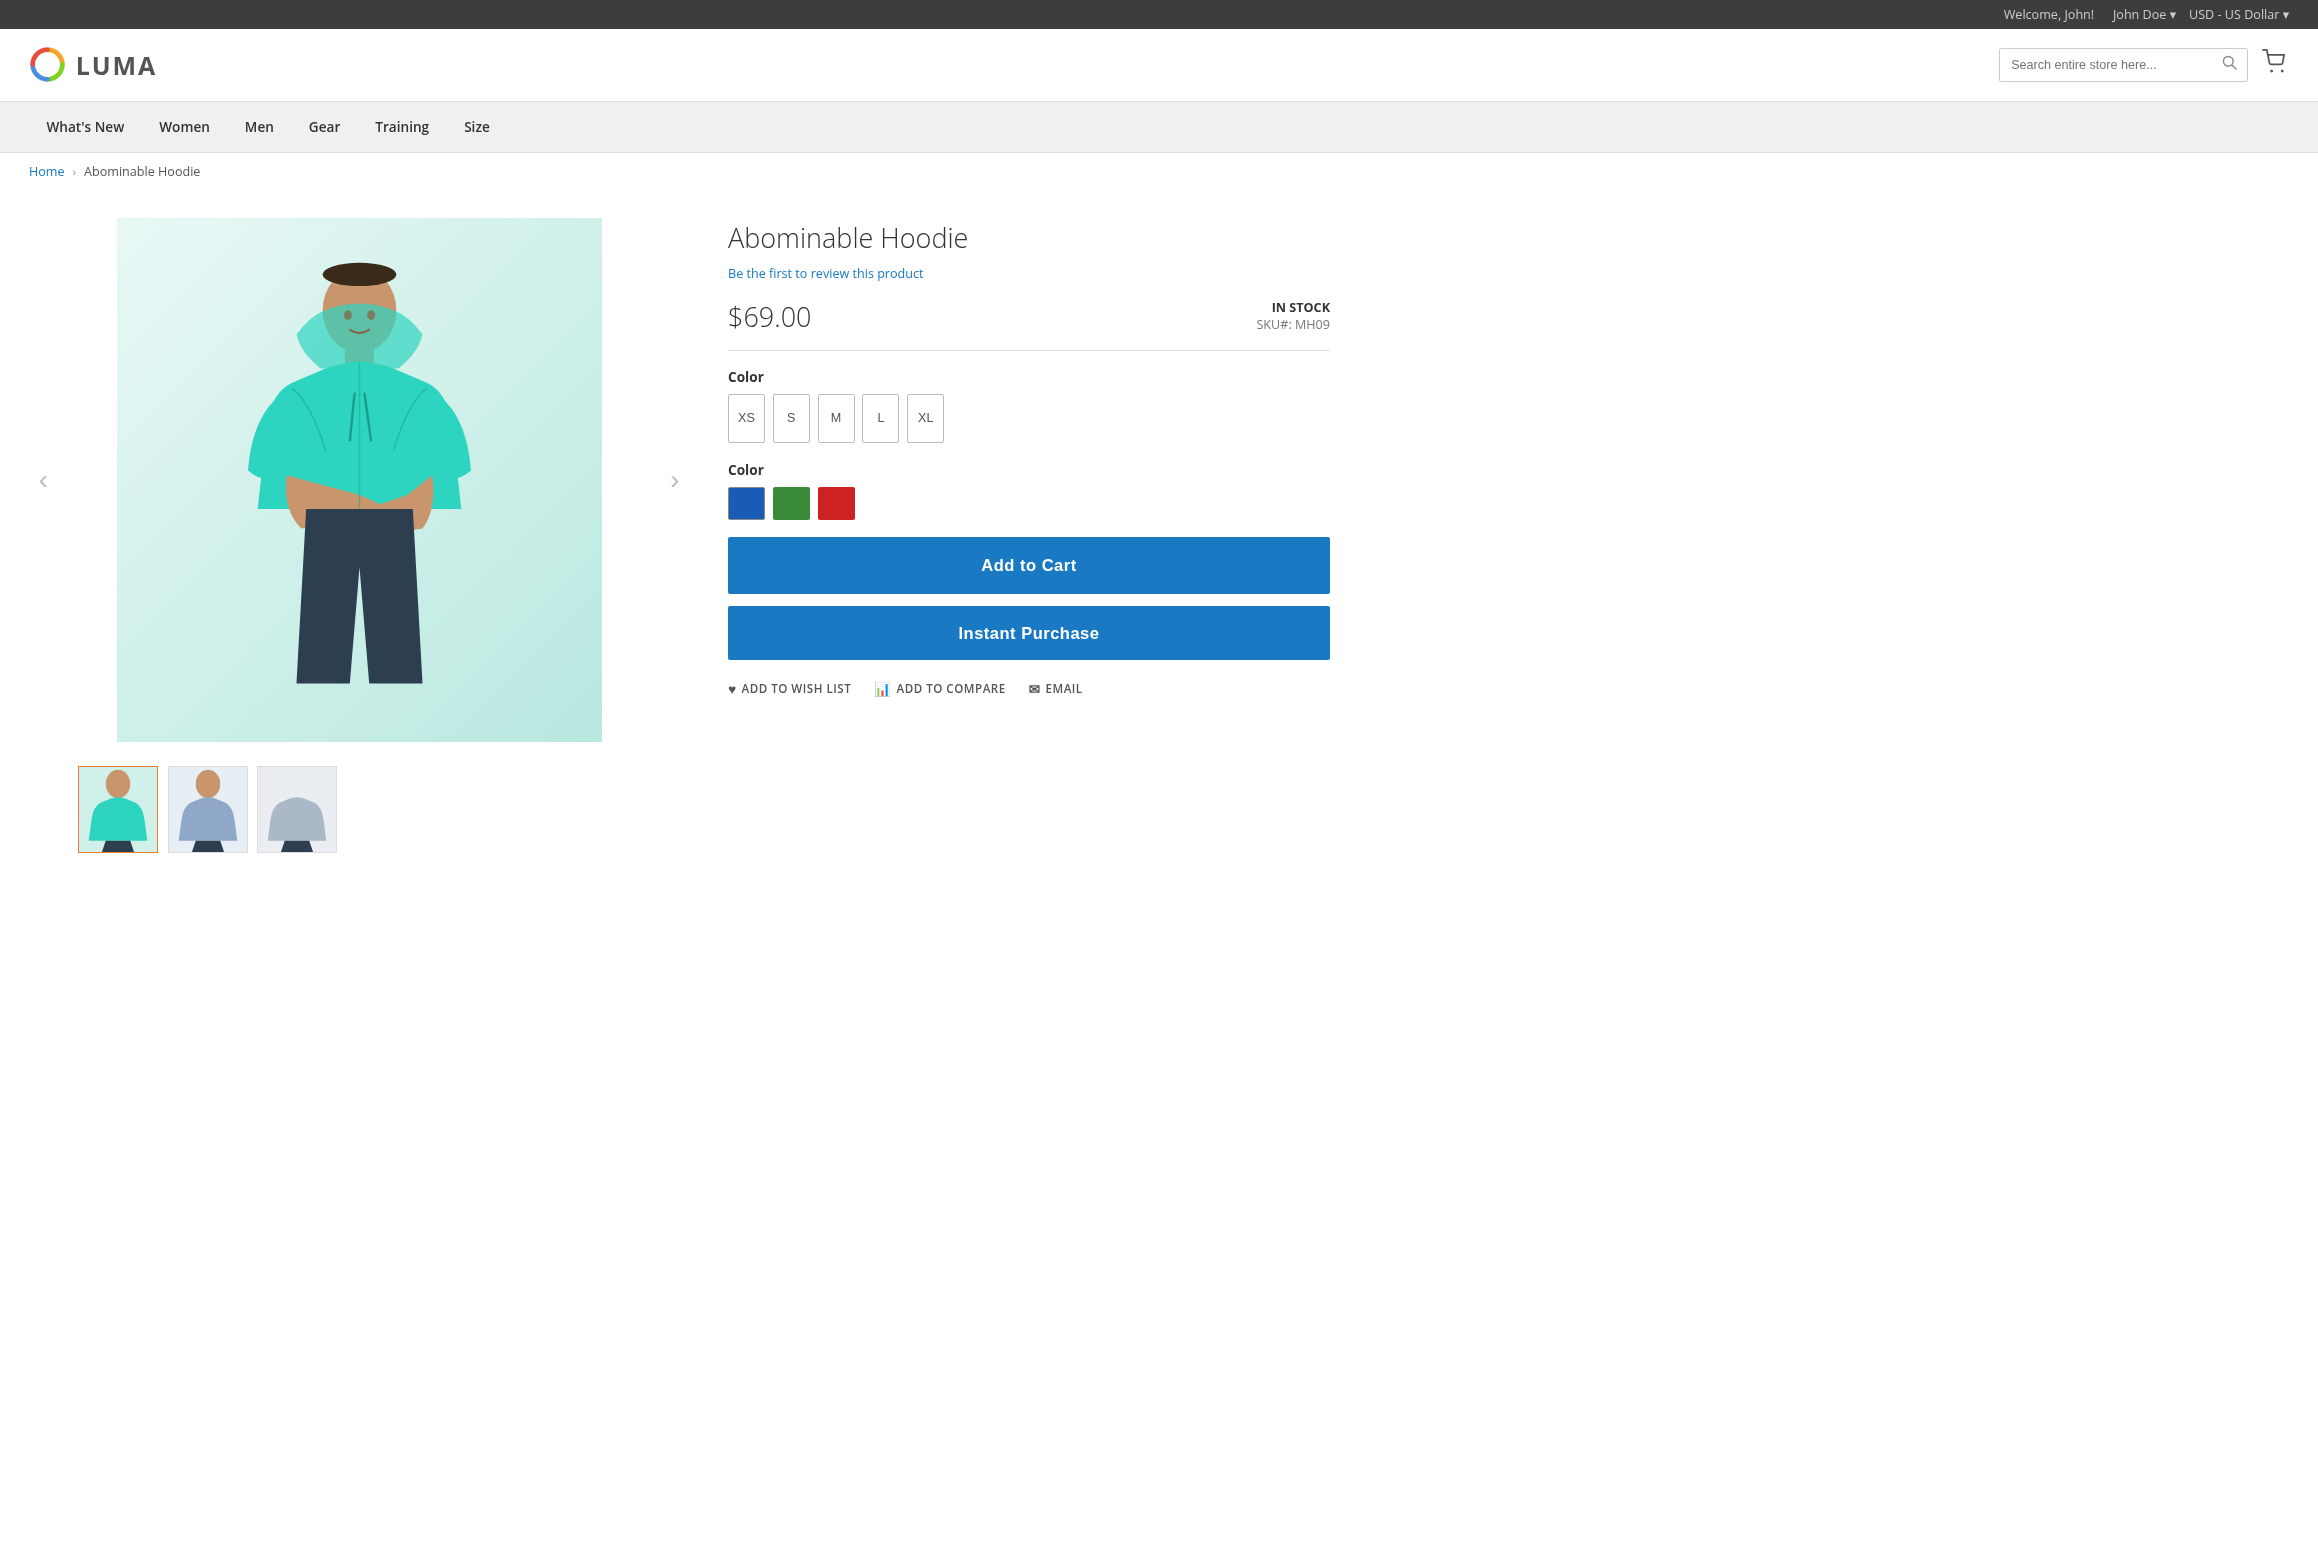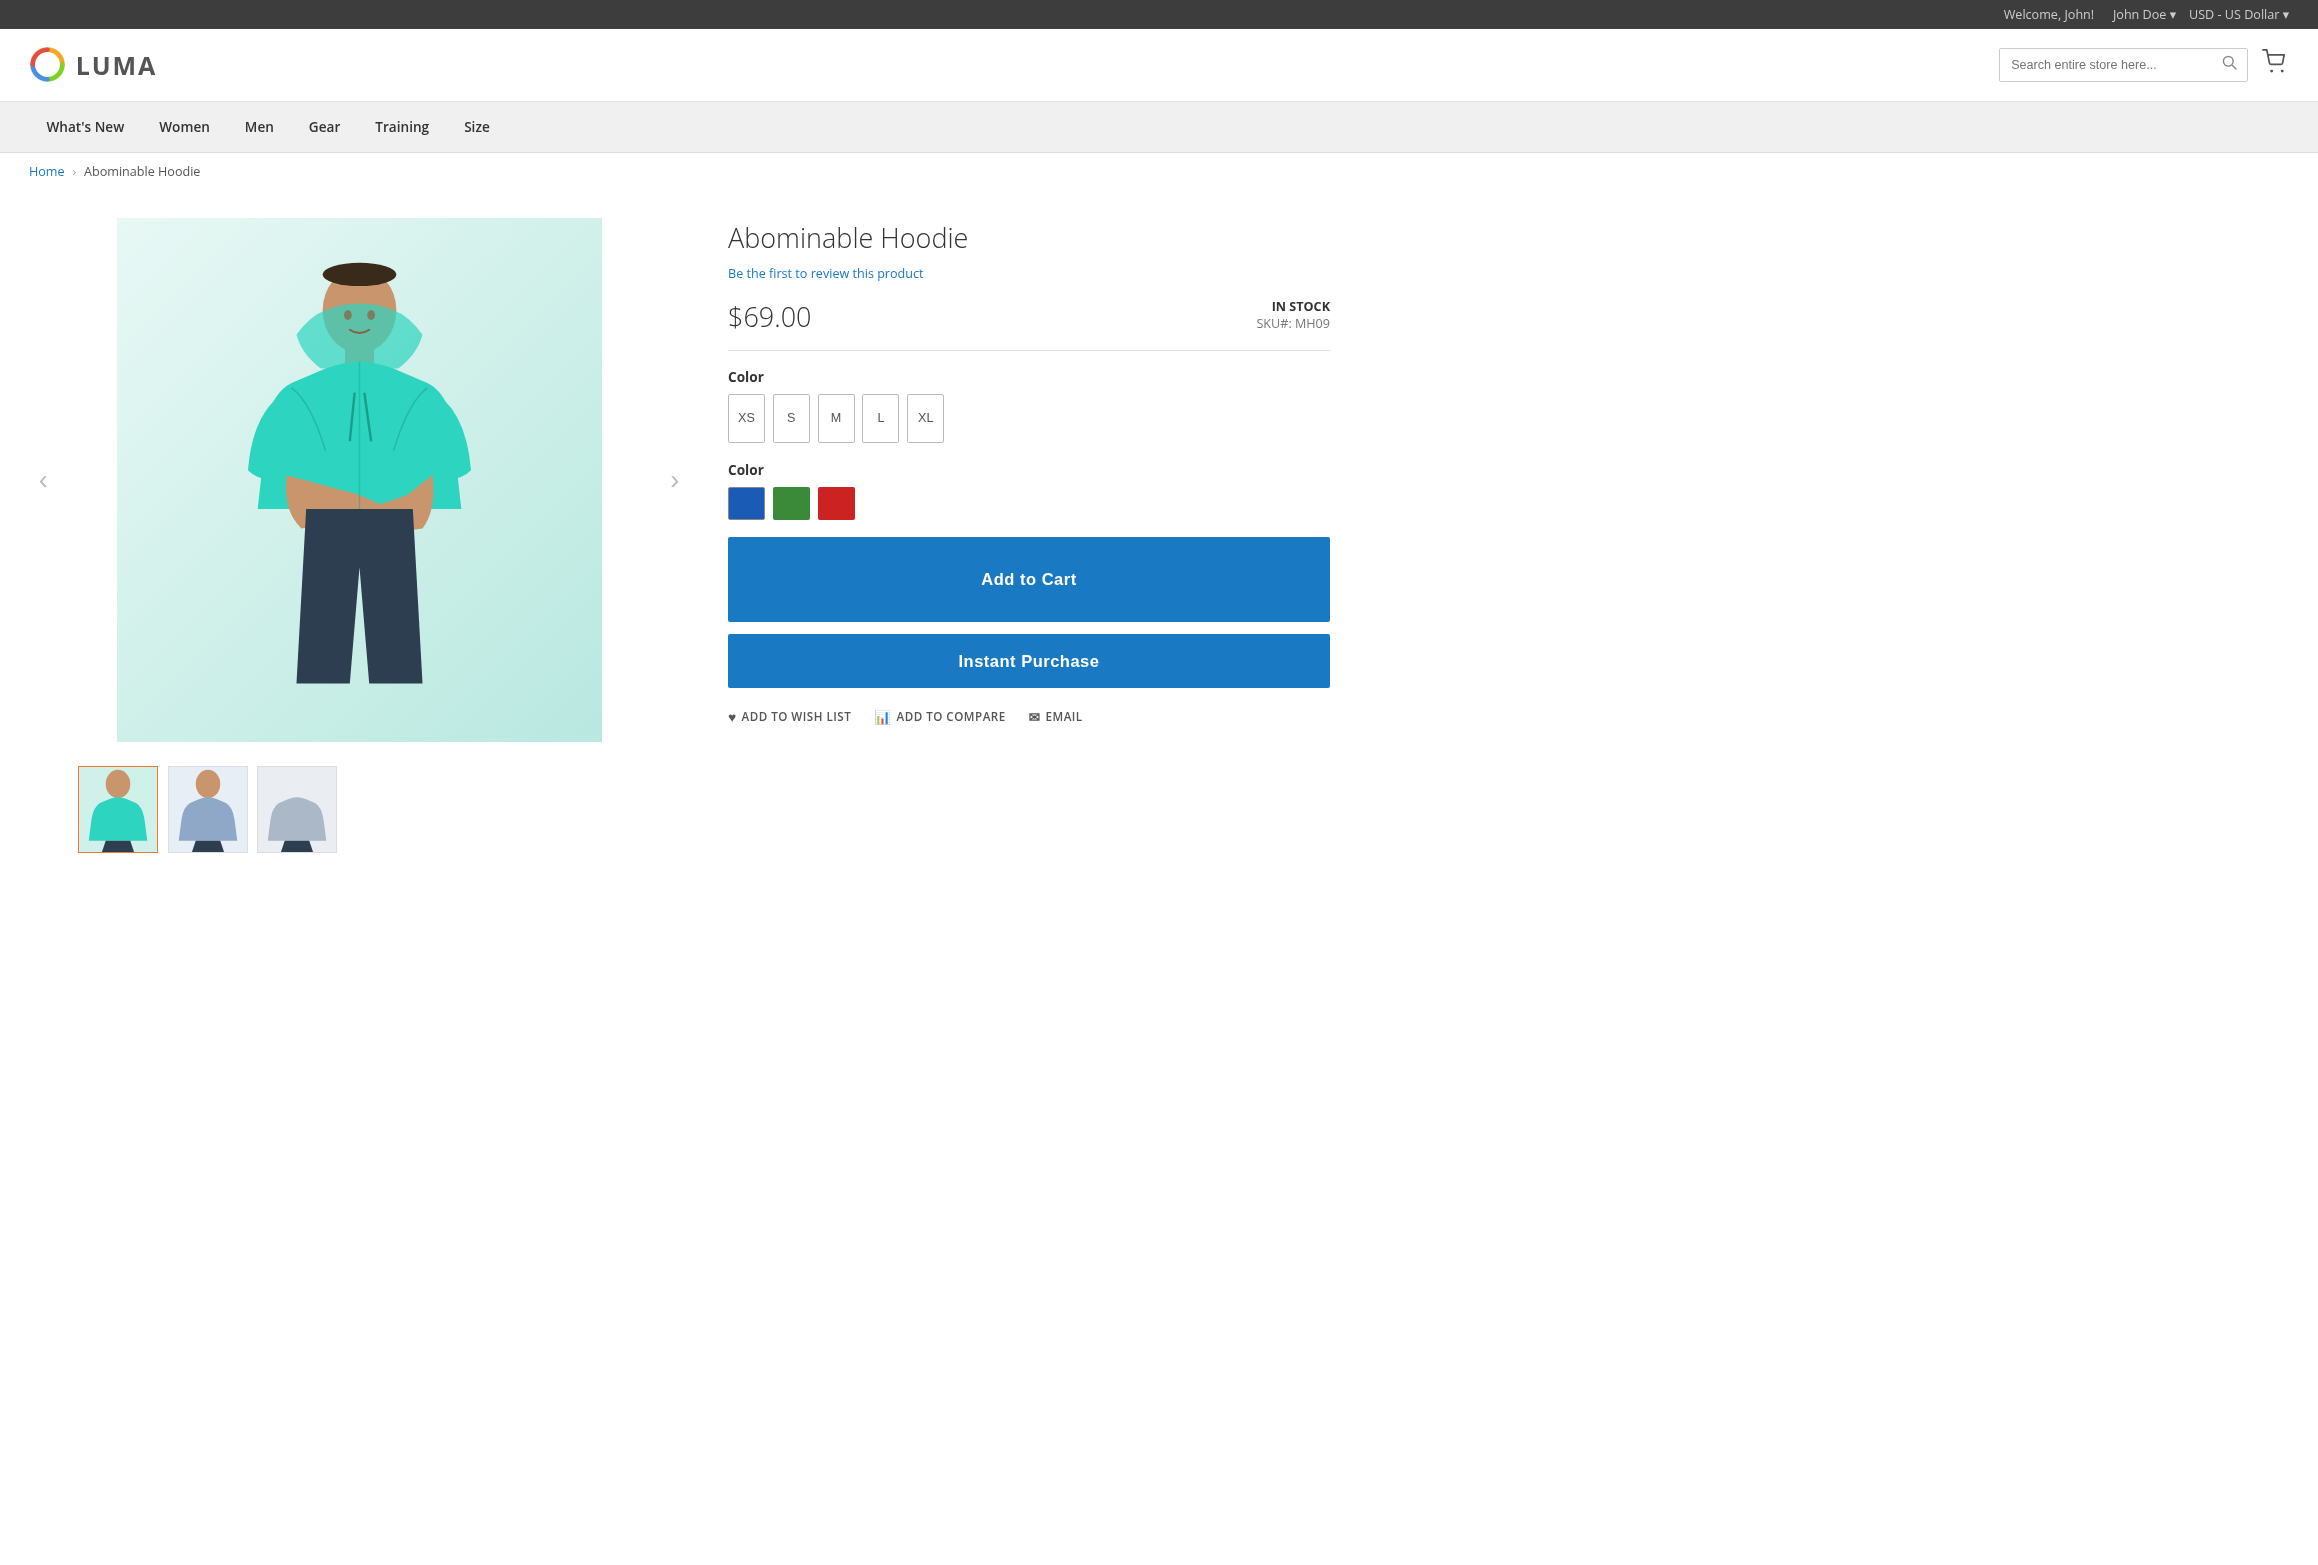--- a/index.html
+++ b/index.html
@@ -184,21 +184,21 @@
     }
     .review-link {
       color: #1979c3;
       font-size: 12.6px;
       text-decoration: none;
       display: block;
       margin-bottom: 15.5px;
     }
     .price-row {
       display: flex;
-      align-items: flex-start;
+      align-items: center;
       justify-content: space-between;
       margin-bottom: 15.5px;
       padding-bottom: 15.5px;
       border-bottom: 1px solid #e0e0e0;
     }
     .price {
       font-size: 27px;
       font-weight: 300;
       color: #333;
     }
@@ -269,21 +269,21 @@
       border: 1px solid #bbb;
       text-align: center;
       font-size: 13.6px;
       border-radius: 1.9px;
       padding: 0 7.8px;
     }
 
     .add-to-cart-btn {
       display: block;
       width: 100%;
-      padding: 33px;
+      padding: 19px;
       background: #1979c3;
       color: #fff;
       border: none;
       font-size: 16.5px;
       font-weight: 700;
       cursor: pointer;
       border-radius: 1.9px;
       margin-bottom: 11.6px;
       text-align: center;
       letter-spacing: 0.5px;

